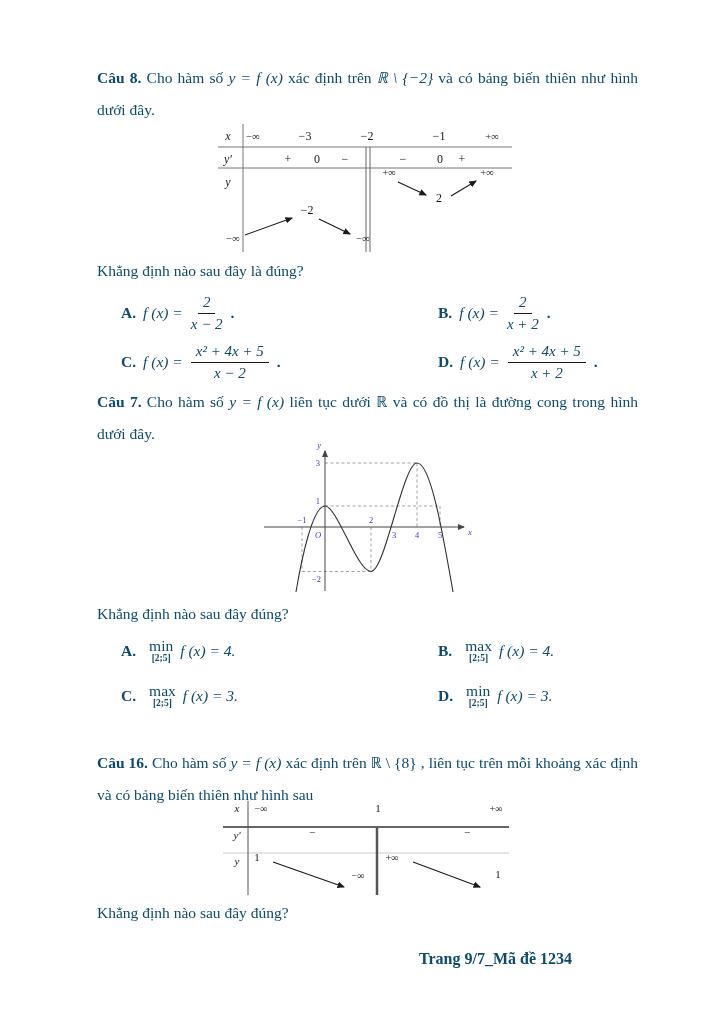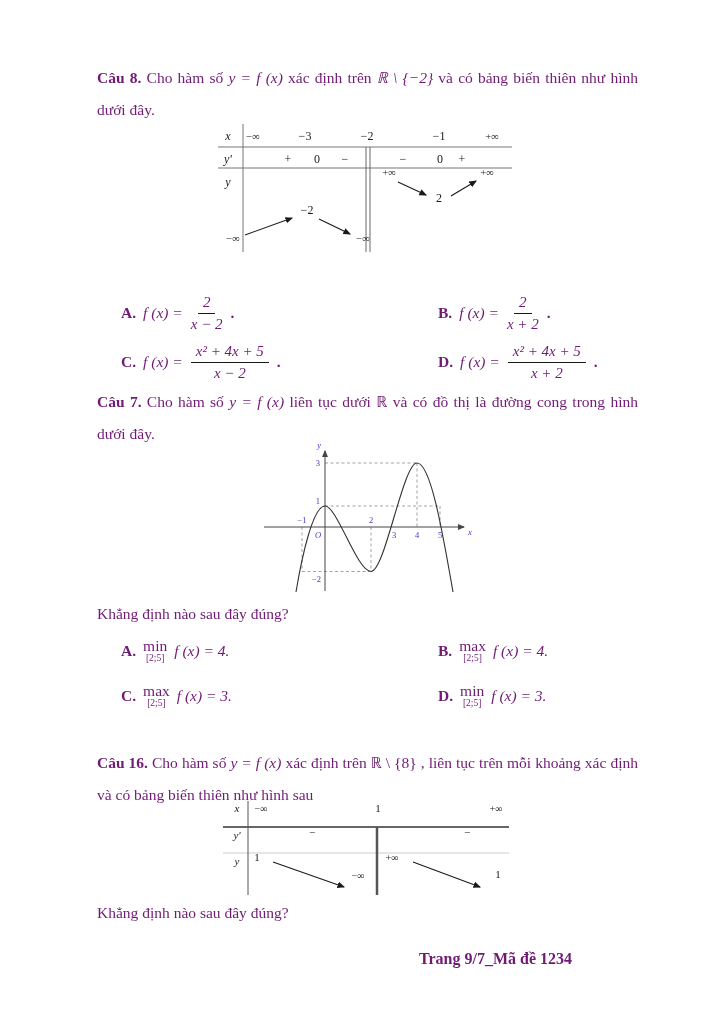--- a/index.html
+++ b/index.html
@@ -1,32 +1,32 @@
 <!DOCTYPE html>
 <html><head>
 <meta charset="utf-8">
 <style>
   html,body { margin:0; padding:0; background:#ffffff; }
   .page { position:relative; width:664px; height:1024px; background:#fff;
-          font-family:"Liberation Serif", serif; color:#701a75; overflow:hidden; }
+          font-family:"Liberation Serif", serif; color:#0c4a6e; overflow:hidden; }
   .para { position:absolute; left:97px; width:541px; font-size:15.5px;
           line-height:31.5px; text-align:justify; }
   .qline { position:absolute; left:97px; width:541px; font-size:15.5px; }
   .m { font-style:italic; }
   .bold { font-weight:bold; }
   .fig { position:absolute; }
   .opt { position:absolute; display:flex; align-items:center; gap:7px; font-size:15.5px; }
   .olabel { font-weight:bold; }
   .frac { display:inline-flex; flex-direction:column; align-items:center;
           line-height:1.25; font-size:15px; margin:0 1px; }
   .frac .num { padding:0 5px 1px; border-bottom:1px solid #1a1a1a; }
   .frac .den { padding-top:1px;font-family:Liberation Serif, serif; }
-  .opstack { display:inline-flex; flex-direction:column; align-items:center; line-height:1.05; }
+  .opstack { display:inline-flex; flex-direction:column; align-items:center; line-height:1.05;margin-left:6px; }
   .opstack .opname { font-size:15.5px; }
-  .opstack .opsub  { font-size:9.5px; }
+  .opstack .opsub  { font-size:9.5px;font-weight:bold; }
   .footer { position:absolute; right:92px; top:950px; font-weight:bold; font-size:16px; }
   svg text { font-family:"Liberation Serif", serif; fill:#1a1a1a; }
   svg .it { font-style:italic; }
   svg .gl { fill:#3c3cc8; }
 </style>
 </head>
 <body>
 
 <div class="page">
 
@@ -73,20 +73,21 @@
       <text x="148" y="124" font-size="10.5" text-anchor="middle">−∞</text>
     </g>
     <g stroke="#1a1a1a" stroke-width="1.1">
       <line x1="30" y1="117" x2="77" y2="100" marker-end="url(#ah)"></line>
       <line x1="104" y1="101" x2="135" y2="116" marker-end="url(#ah)"></line>
       <line x1="183" y1="64" x2="211" y2="77" marker-end="url(#ah)"></line>
       <line x1="236" y1="78" x2="261" y2="63" marker-end="url(#ah)"></line>
     </g>
   </svg>
 
+  <div class="qline" style="top:262px">Khẳng định nào sau đây là đúng?</div>
 
   <div class="opt" style="left:121px;top:291px;height:44px">
     <span class="olabel">A.</span>
     <span class="m">f (x) =</span>
     <span class="frac">
         <span class="num m">2</span>
         <span class="den m">x − 2</span>
       </span>
     <span class="bold">.</span>
   </div>

